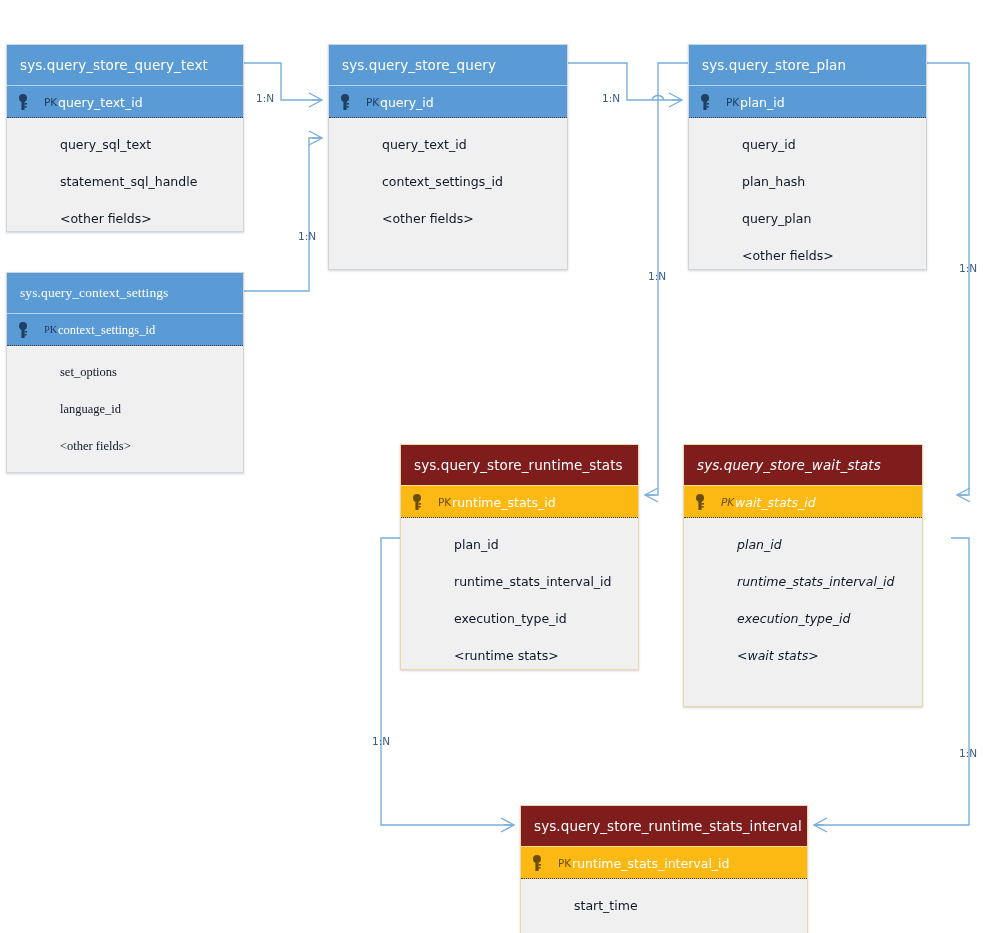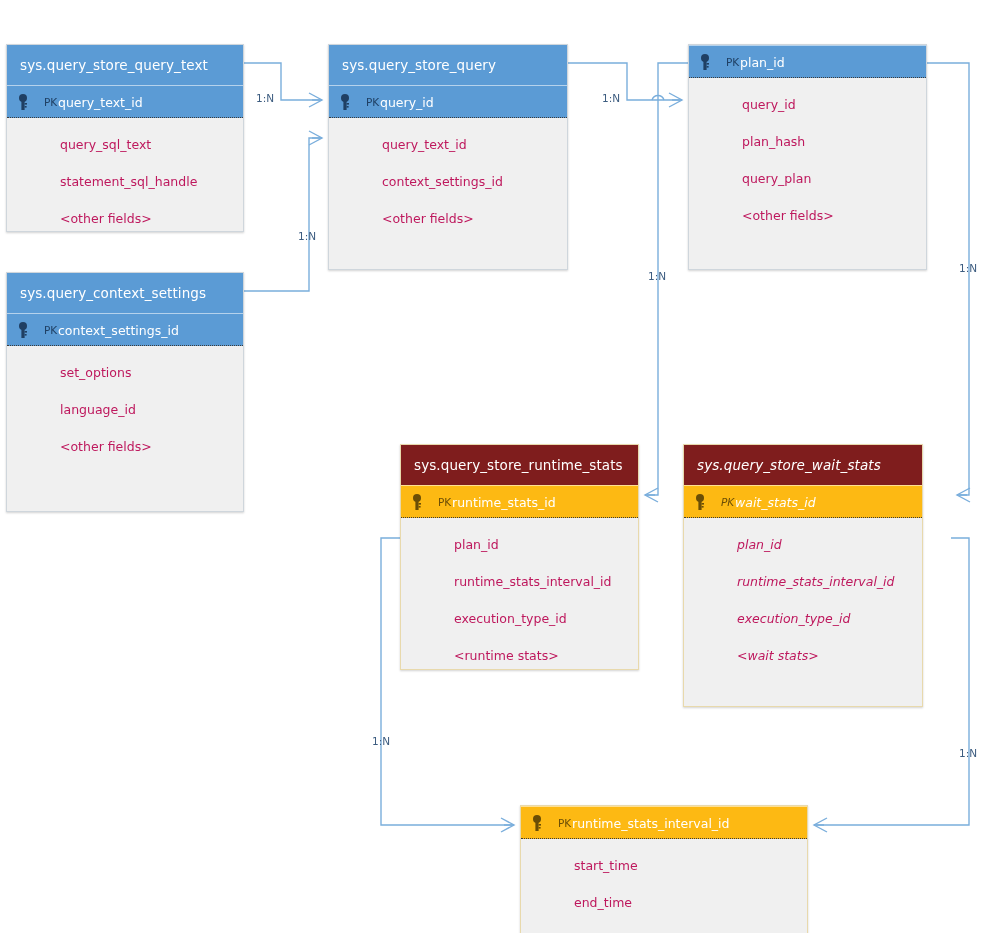--- a/index.html
+++ b/index.html
@@ -70,21 +70,21 @@
   }
   .entity .fields {
     padding: 8px 0 14px 0;
   }
   .entity .field {
     box-sizing: border-box;
     height: 37px;
     line-height: 37px;
     padding-left: 53px;
     font-size: 12.5px;
-    color: #be185d;
+    color: #0f172a;
     white-space: nowrap;
   }
 
   
   .entity.blue { border: 1px solid #cfd6dc; }
   .entity.blue .hdr { background: #5b9bd5; }
   .entity.blue .pkrow { background: #5b9bd5; }
   .entity.blue .pklabel { color: #1f3f63; }
   .key-blue { fill: #1f3f63; }
 
@@ -217,41 +217,42 @@
       <span class="pkname">query_id</span>
     </div>
     <div class="fields">
       <div class="field">query_text_id</div>
       <div class="field">context_settings_id</div>
       <div class="field">&lt;other fields&gt;</div>
     </div>
   </div>
 
   <div class="entity blue" style="left:688px;top:5px;width:239px;height:226px;">
+    <div class="hdr">sys.query_store_plan</div>
     <div class="pkrow">
       <span class="keywrap">
         <svg width="11" height="17" viewBox="0 0 11 17">
             <circle cx="5" cy="4" r="4" class="key-blue"></circle>
             <rect x="3.4" y="6" width="3.2" height="10" class="key-blue"></rect>
             <rect x="6.6" y="9" width="2.4" height="1.6" class="key-blue"></rect>
             <rect x="6.6" y="12" width="2" height="1.6" class="key-blue"></rect>
           </svg>
         <span class="pklabel">PK</span>
       </span>
       <span class="pkname">plan_id</span>
     </div>
     <div class="fields">
       <div class="field">query_id</div>
       <div class="field">plan_hash</div>
       <div class="field">query_plan</div>
       <div class="field">&lt;other fields&gt;</div>
     </div>
   </div>
 
-  <div class="entity blue" style="left:6px;top:233px;width:238px;height:240px;">
+  <div class="entity blue" style="left:6px;top:233px;width:238px;height:201px;font-family:Liberation Serif, serif;">
     <div class="hdr">sys.query_context_settings</div>
     <div class="pkrow">
       <span class="keywrap">
         <svg width="11" height="17" viewBox="0 0 11 17">
             <circle cx="5" cy="4" r="4" class="key-blue"></circle>
             <rect x="3.4" y="6" width="3.2" height="10" class="key-blue"></rect>
             <rect x="6.6" y="9" width="2.4" height="1.6" class="key-blue"></rect>
             <rect x="6.6" y="12" width="2" height="1.6" class="key-blue"></rect>
           </svg>
         <span class="pklabel">PK</span>
@@ -303,20 +304,21 @@
     </div>
     <div class="fields">
       <div class="field">plan_id</div>
       <div class="field">runtime_stats_interval_id</div>
       <div class="field">execution_type_id</div>
       <div class="field">&lt;wait stats&gt;</div>
     </div>
   </div>
 
   <div class="entity orange" style="left:520px;top:766px;width:288px;height:152px;">
+    <div class="hdr">sys.query_store_runtime_stats_interval</div>
     <div class="pkrow">
       <span class="keywrap">
         <svg width="11" height="17" viewBox="0 0 11 17">
             <circle cx="5" cy="4" r="4" class="key-orange"></circle>
             <rect x="3.4" y="6" width="3.2" height="10" class="key-orange"></rect>
             <rect x="6.6" y="9" width="2.4" height="1.6" class="key-orange"></rect>
             <rect x="6.6" y="12" width="2" height="1.6" class="key-orange"></rect>
           </svg>
         <span class="pklabel">PK</span>
       </span>

